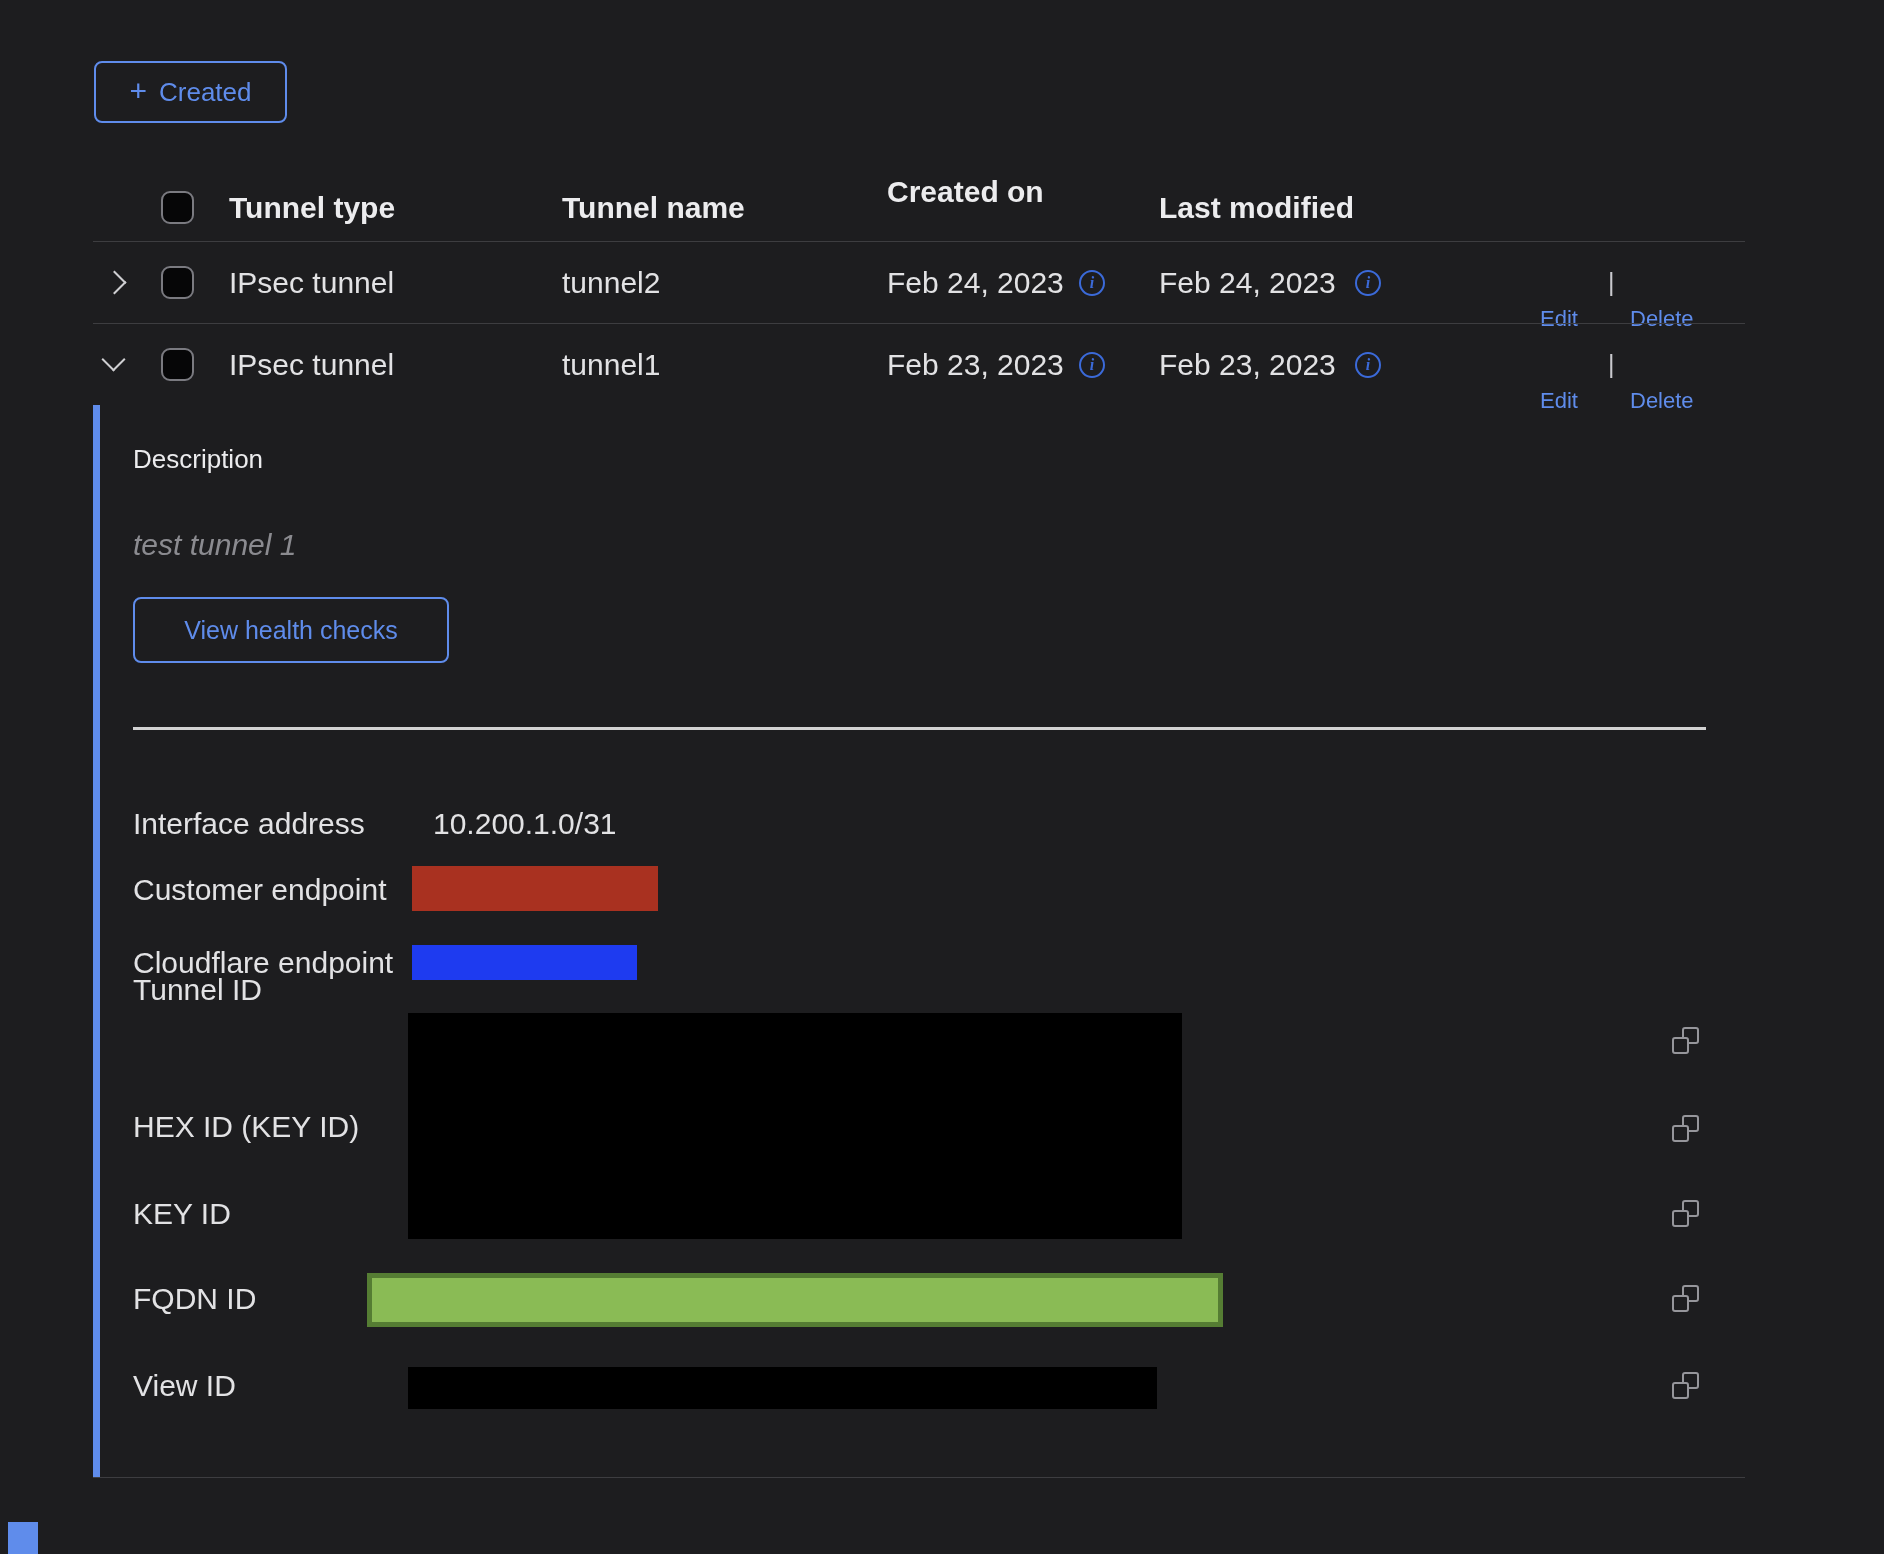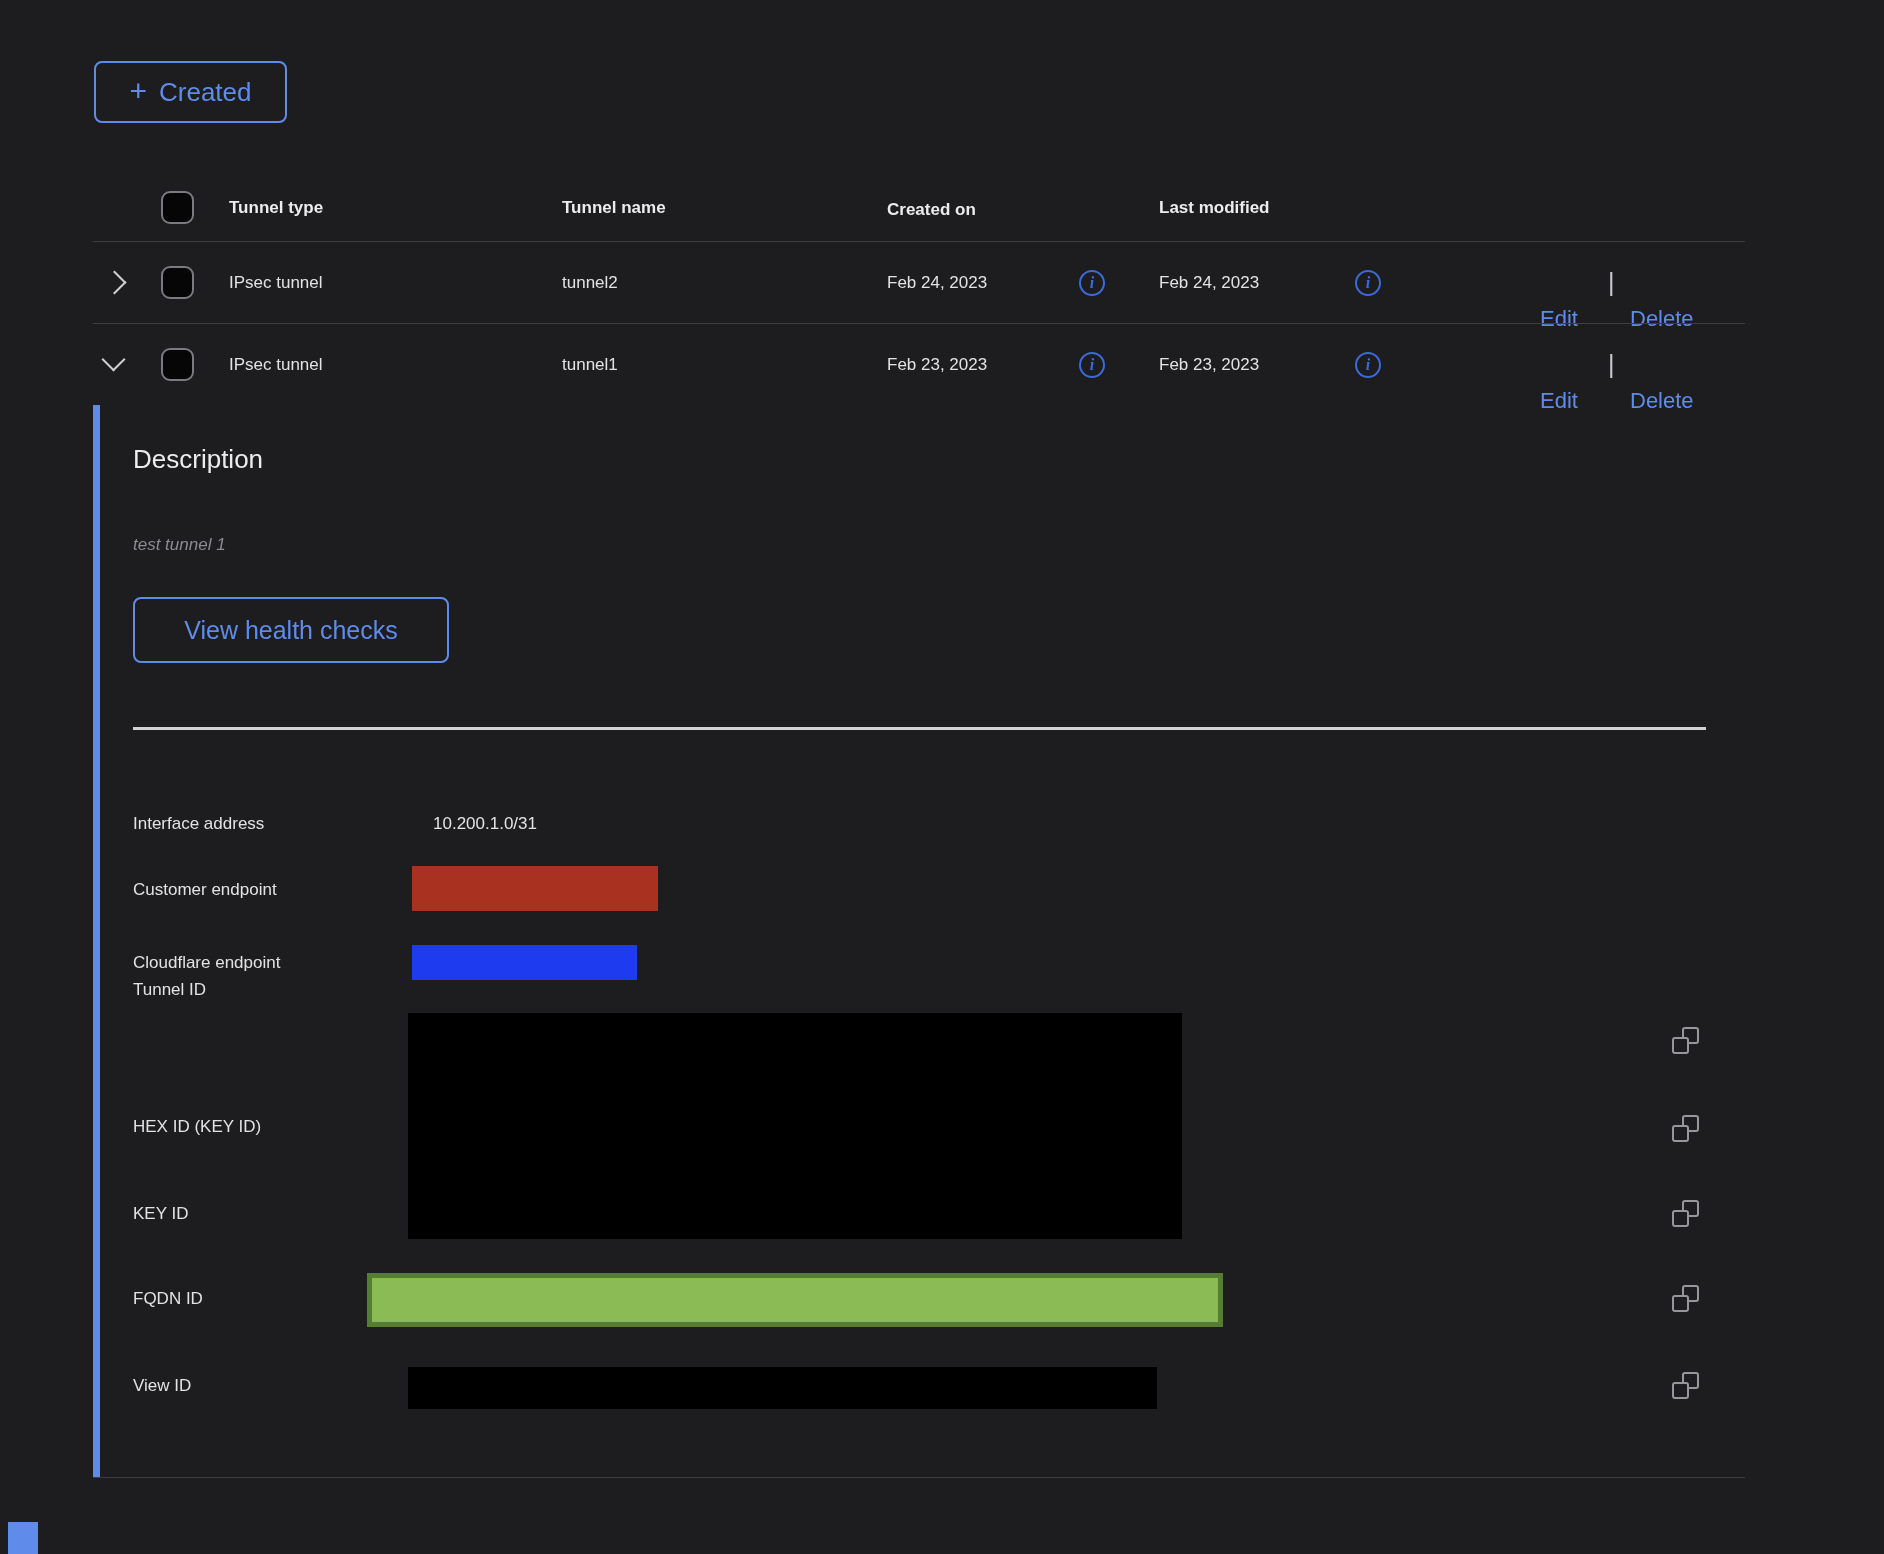--- a/index.html
+++ b/index.html
@@ -19,21 +19,21 @@
   }
   *{margin:0;padding:0;box-sizing:border-box;}
   html,body{width:1884px;height:1554px;}
   body{
     background:var(--bg);
     font-family:"Liberation Sans", sans-serif;
     color:var(--text);
     position:relative;
     overflow:hidden;
   }
-  .txt{position:absolute;font-size:17px;line-height:27px;color:var(--text);white-space:nowrap;}
+  .txt{position:absolute;font-size:30px;line-height:27px;color:var(--text);white-space:nowrap;}
   .hdr{font-weight:700;color:#ececee;}
   .muted{color:var(--muted);}
   
   .create-btn{
     position:absolute;left:94px;top:61px;width:193px;height:62px;
     background:transparent;border:2px solid var(--accent-blue);border-radius:8px;
     color:var(--accent-blue);font-size:26px;font-family:"Liberation Sans",sans-serif;
     display:flex;align-items:center;justify-content:center;gap:12px;cursor:pointer;
   }
   .create-btn .plus{font-size:30px;font-weight:400;line-height:30px;margin-top:-3px;}
@@ -85,21 +85,21 @@
 <body>
 
 <button class="create-btn">
   <span class="plus">+</span>
   <span>Created</span>
 </button>
 
 <span class="cb" style="left:161px;top:191px;"></span>
 <span class="txt hdr" style="left:229px;top:194px;">Tunnel type</span>
 <span class="txt hdr" style="left:562px;top:194px;">Tunnel name</span>
-<span class="txt hdr" style="left:887px;top:196px;">Created on</span>
+<span class="txt hdr" style="left:887px;top:178px;">Created on</span>
 <span class="txt hdr" style="left:1159px;top:194px;">Last modified</span>
 <div class="hline" style="left:93px;top:241px;width:1652px;"></div>
 
 <div>
   <span class="chev chev-right" style="left:106px;top:274px;"></span>
   <span class="cb" style="left:161px;top:266px;"></span>
   <span class="txt" style="left:229px;top:269px;">IPsec tunnel</span>
   <span class="txt" style="left:562px;top:269px;">tunnel2</span>
   <span class="txt" style="left:887px;top:269px;">Feb 24, 2023</span>
   <span class="info" style="left:1079px;top:270px;">i</span>

